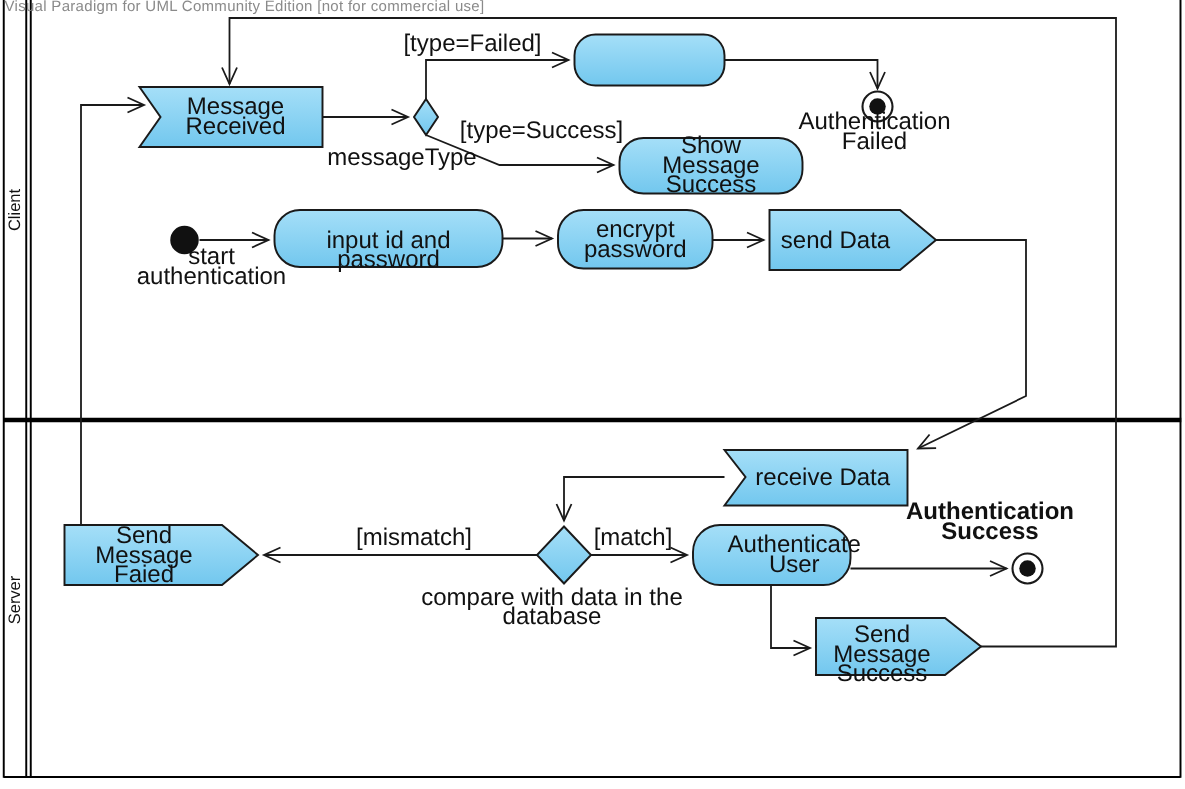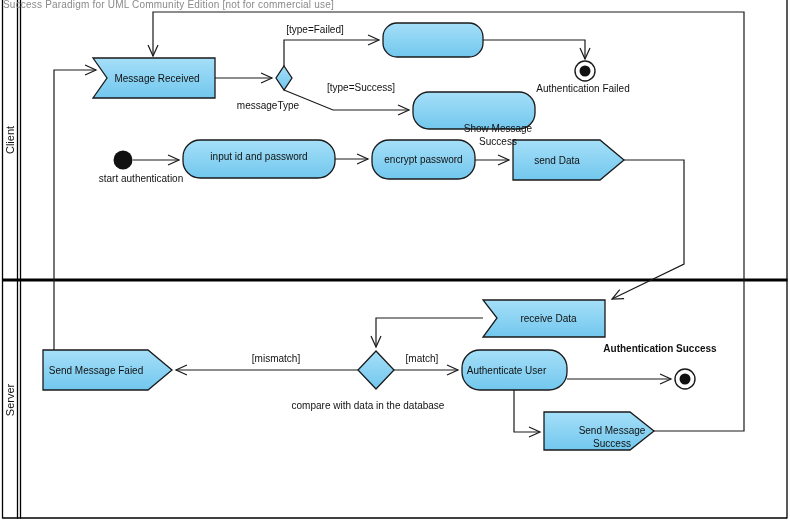--- a/index.html
+++ b/index.html
@@ -3,21 +3,21 @@
 <meta charset="utf-8">
 <style>
   html,body { margin:0; padding:0; background:#ffffff; }
   #stage {
     position:relative; width:790px; height:526px; background:#ffffff;
     font-family:"Liberation Sans", sans-serif; overflow:hidden;
   }
   #diagram-svg { position:absolute; left:0; top:0; }
   .lbl {
     position:absolute; display:flex; align-items:center; justify-content:center;
-    text-align:center; font-size:10px; line-height:13px; color:#111;
+    text-align:center; font-size:16px; line-height:13px; color:#111;
     pointer-events:none; white-space:pre-line;
   }
   .watermark {
     position:absolute; left:3px; top:-1px; font-size:10px; color:#8a8a8a;
     white-space:nowrap; letter-spacing:0.2px;
   }
   .lane {
     position:absolute; display:flex; align-items:center; justify-content:center;
   }
   .lane span {
@@ -86,38 +86,38 @@
     <g>
       <circle cx="585" cy="71" r="10" fill="#ffffff" stroke="#1a1a1a" stroke-width="1.4"></circle>
       <circle cx="585" cy="71" r="5.5" fill="#111111"></circle>
     </g>
     <g>
       <circle cx="685" cy="379" r="10" fill="#ffffff" stroke="#1a1a1a" stroke-width="1.4"></circle>
       <circle cx="685" cy="379" r="5.5" fill="#111111"></circle>
     </g>
   </svg>
 
-  <div class="watermark">Success Paradigm for UML Community Edition [not for commercial use]</div>
+  <div class="watermark">Visual Paradigm for UML Community Edition [not for commercial use]</div>
 
   <div class="lane" style="left:3px; top:0; width:15px; height:279px;">
     <span>Client</span>
   </div>
   <div class="lane" style="left:3px; top:282px; width:15px; height:236px;">
     <span>Server</span>
   </div>
 
   <div class="lbl" style="left:100px; top:58px; width:114px; height:40px;">Message Received</div>
-  <div class="lbl" style="left:448px; top:92px; width:100px; height:37px;margin-top:24px;">Show Message Success</div>
-  <div class="lbl" style="left:183px; top:137px; width:152px; height:38px;">input id and password</div>
+  <div class="lbl" style="left:424px; top:92px; width:100px; height:37px;">Show Message Success</div>
+  <div class="lbl" style="left:183px; top:148px; width:152px; height:38px;">input id and password</div>
   <div class="lbl" style="left:372px; top:140px; width:103px; height:39px;">encrypt password</div>
   <div class="lbl" style="left:513px; top:140px; width:88px; height:40px;">send Data</div>
   <div class="lbl" style="left:43px; top:350px; width:106px; height:40px;">Send Message Faied</div>
   <div class="lbl" style="left:492px; top:300px; width:113px; height:37px;">receive Data</div>
-  <div class="lbl" style="left:462px; top:350px; width:89px; height:40px;">Authenticate User</div>
-  <div class="lbl" style="left:568px; top:412px; width:88px; height:49px;">Send Message Success</div>
+  <div class="lbl" style="left:462px; top:350px; width:89px; height:40px;padding-left:23px;">Authenticate User</div>
+  <div class="lbl" style="left:544px; top:412px; width:88px; height:49px;">Send Message Success</div>
 
   <div class="lbl" style="left:85px; top:171px; width:112px; height:14px;text-align:center;">start authentication</div>
   <div class="lbl" style="left:222px; top:98px; width:92px; height:14px;">messageType</div>
   <div class="lbl" style="left:269px; top:22px; width:92px; height:14px;">[type=Failed]</div>
   <div class="lbl" style="left:315px; top:80px; width:92px; height:14px;">[type=Success]</div>
   <div class="lbl" style="left:523px; top:81px; width:120px; height:14px;">Authentication Failed</div>
   <div class="lbl" style="left:597px; top:341px; width:126px; height:14px;font-weight:bold;">Authentication Success</div>
   <div class="lbl" style="left:238px; top:351px; width:76px; height:14px;">[mismatch]</div>
   <div class="lbl" style="left:394px; top:351px; width:56px; height:14px;">[match]</div>
   <div class="lbl" style="left:278px; top:398px; width:180px; height:14px;">compare with data in the database</div>

